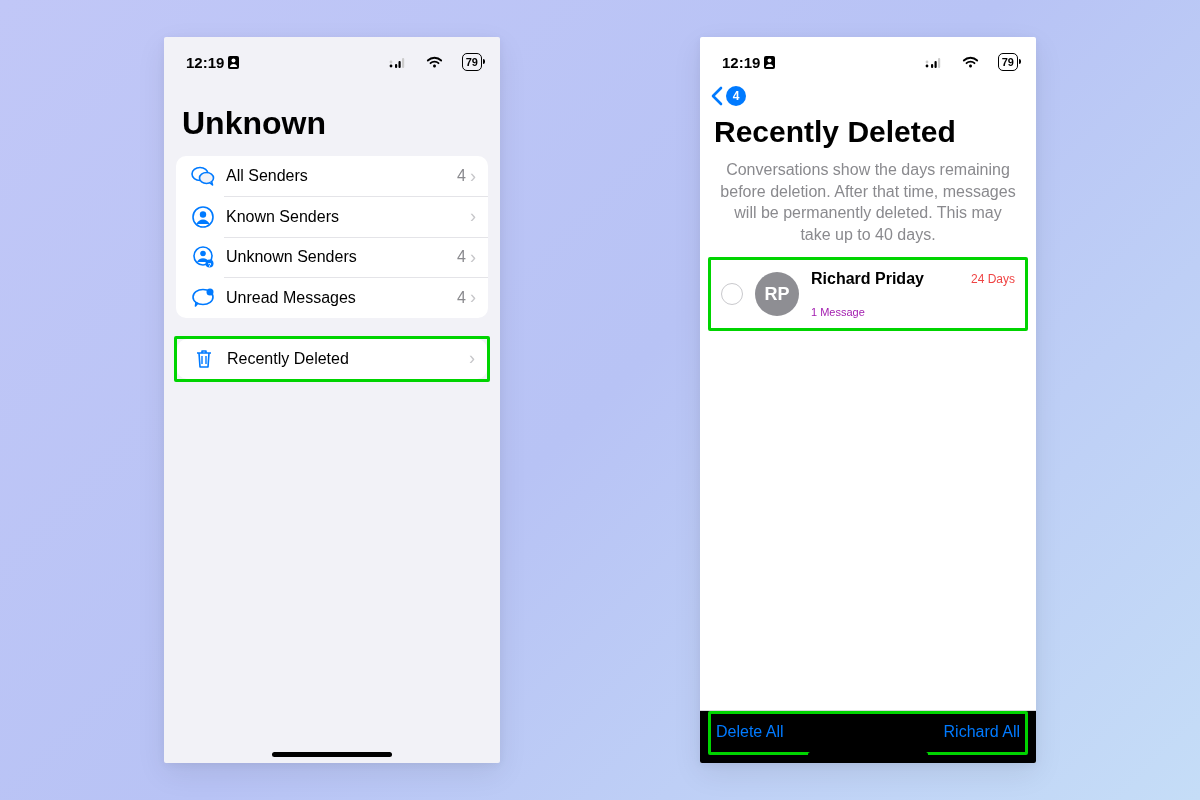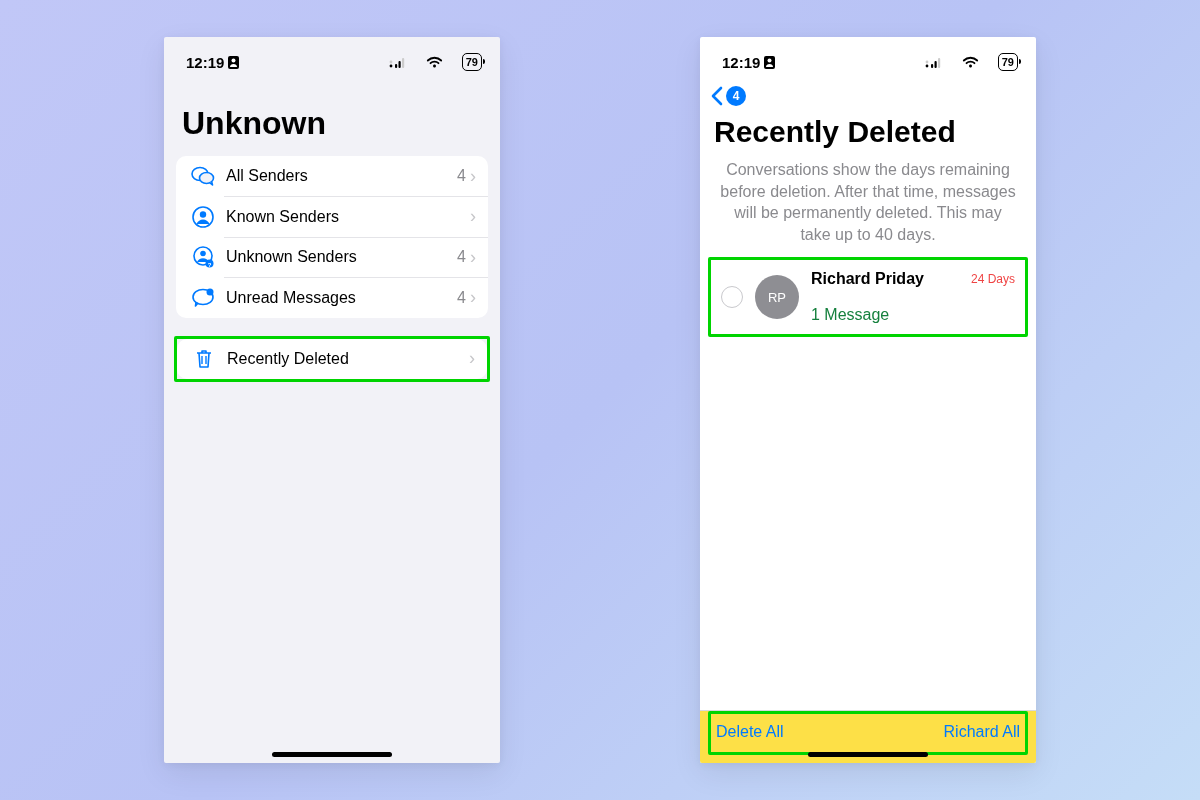--- a/index.html
+++ b/index.html
@@ -94,31 +94,31 @@
   
   .nav-bar { height:34px; display:flex; align-items:center; padding:4px 10px 0 10px;}
   .back-chev { color:#007aff; font-size:22px; font-weight:500; margin-right:2px;}
   .badge { background:#007aff; color:#fff; width:20px;height:20px;border-radius:10px; display:flex;align-items:center;justify-content:center; font-size:12px; font-weight:600;}
   .rd-title { font-size:30px; font-weight:700; padding:4px 14px 6px 14px;}
   .rd-sub { font-size:16px; color:#8a8a8e; text-align:center; padding:4px 20px 12px 20px; line-height:1.35;}
   .conv-row {
     display:flex; align-items:center; padding:10px 10px;
   }
   .radio { width:22px;height:22px;border:1.5px solid #c9c9cd;border-radius:50%; margin-right:12px;}
-  .avatar { width:44px;height:44px;border-radius:50%;background:#8e8e93;color:#fff;display:flex;align-items:center;justify-content:center;font-size:13px;font-weight:400;margin-right:12px;}
+  .avatar { width:44px;height:44px;border-radius:50%;background:#8e8e93;color:#fff;display:flex;align-items:center;justify-content:center;font-size:18px;font-weight:700;margin-right:12px;}
   .conv-main { flex:1; display:flex; flex-direction:column;}
   .conv-name { font-size:16px; font-weight:600;}
-  .conv-meta { font-size:16px; color:#15803d;margin-top:18px;}
+  .conv-meta { font-size:11px; color:#a21caf;margin-top:18px;}
   .conv-days { font-size:12px; color:#ef4444; align-self:flex-start; margin-top:2px;}
 
   .toolbar {
     position:absolute; bottom:0; left:0; right:0;
     display:flex; justify-content:space-between; align-items:center;
     padding:12px 16px 22px 16px;
-    background:#fde047;
+    background:#000000;
     border-top:0.5px solid #d8d8dc;
     font-size:16px; color:#007aff;
   }
   .right .home-ind{ bottom:6px;}
   .right .highlight-conv { margin:0 8px;}
   .right .highlight-tool { position:absolute; bottom:8px; left:8px; right:8px; height:44px; border:3px solid #00d400; pointer-events:none;}
 
   svg { display:block;}
 </style>
 </head>

